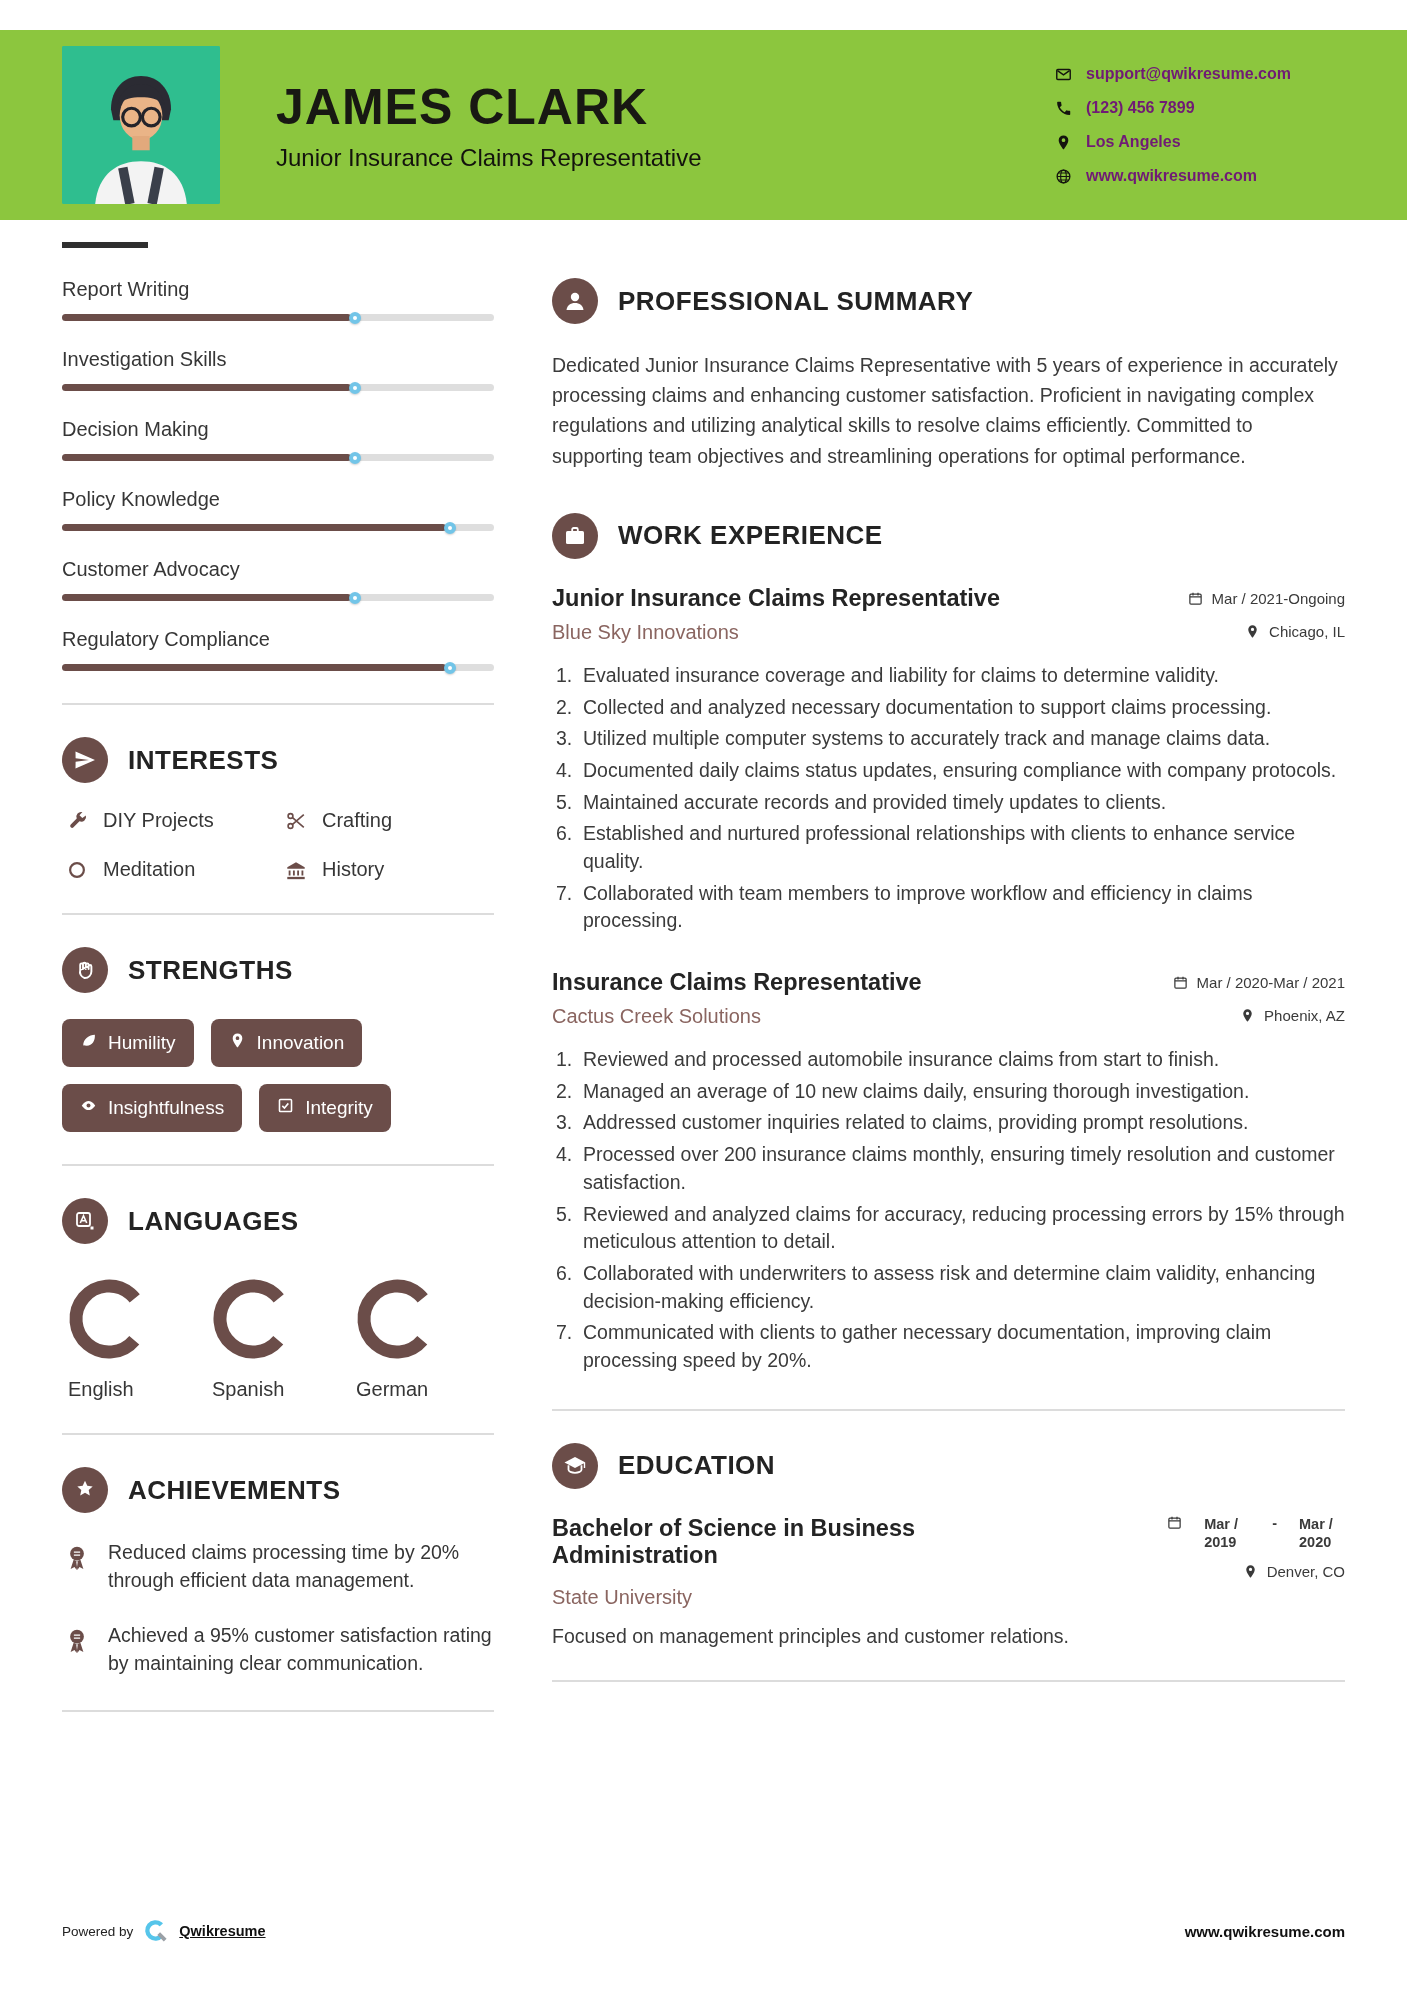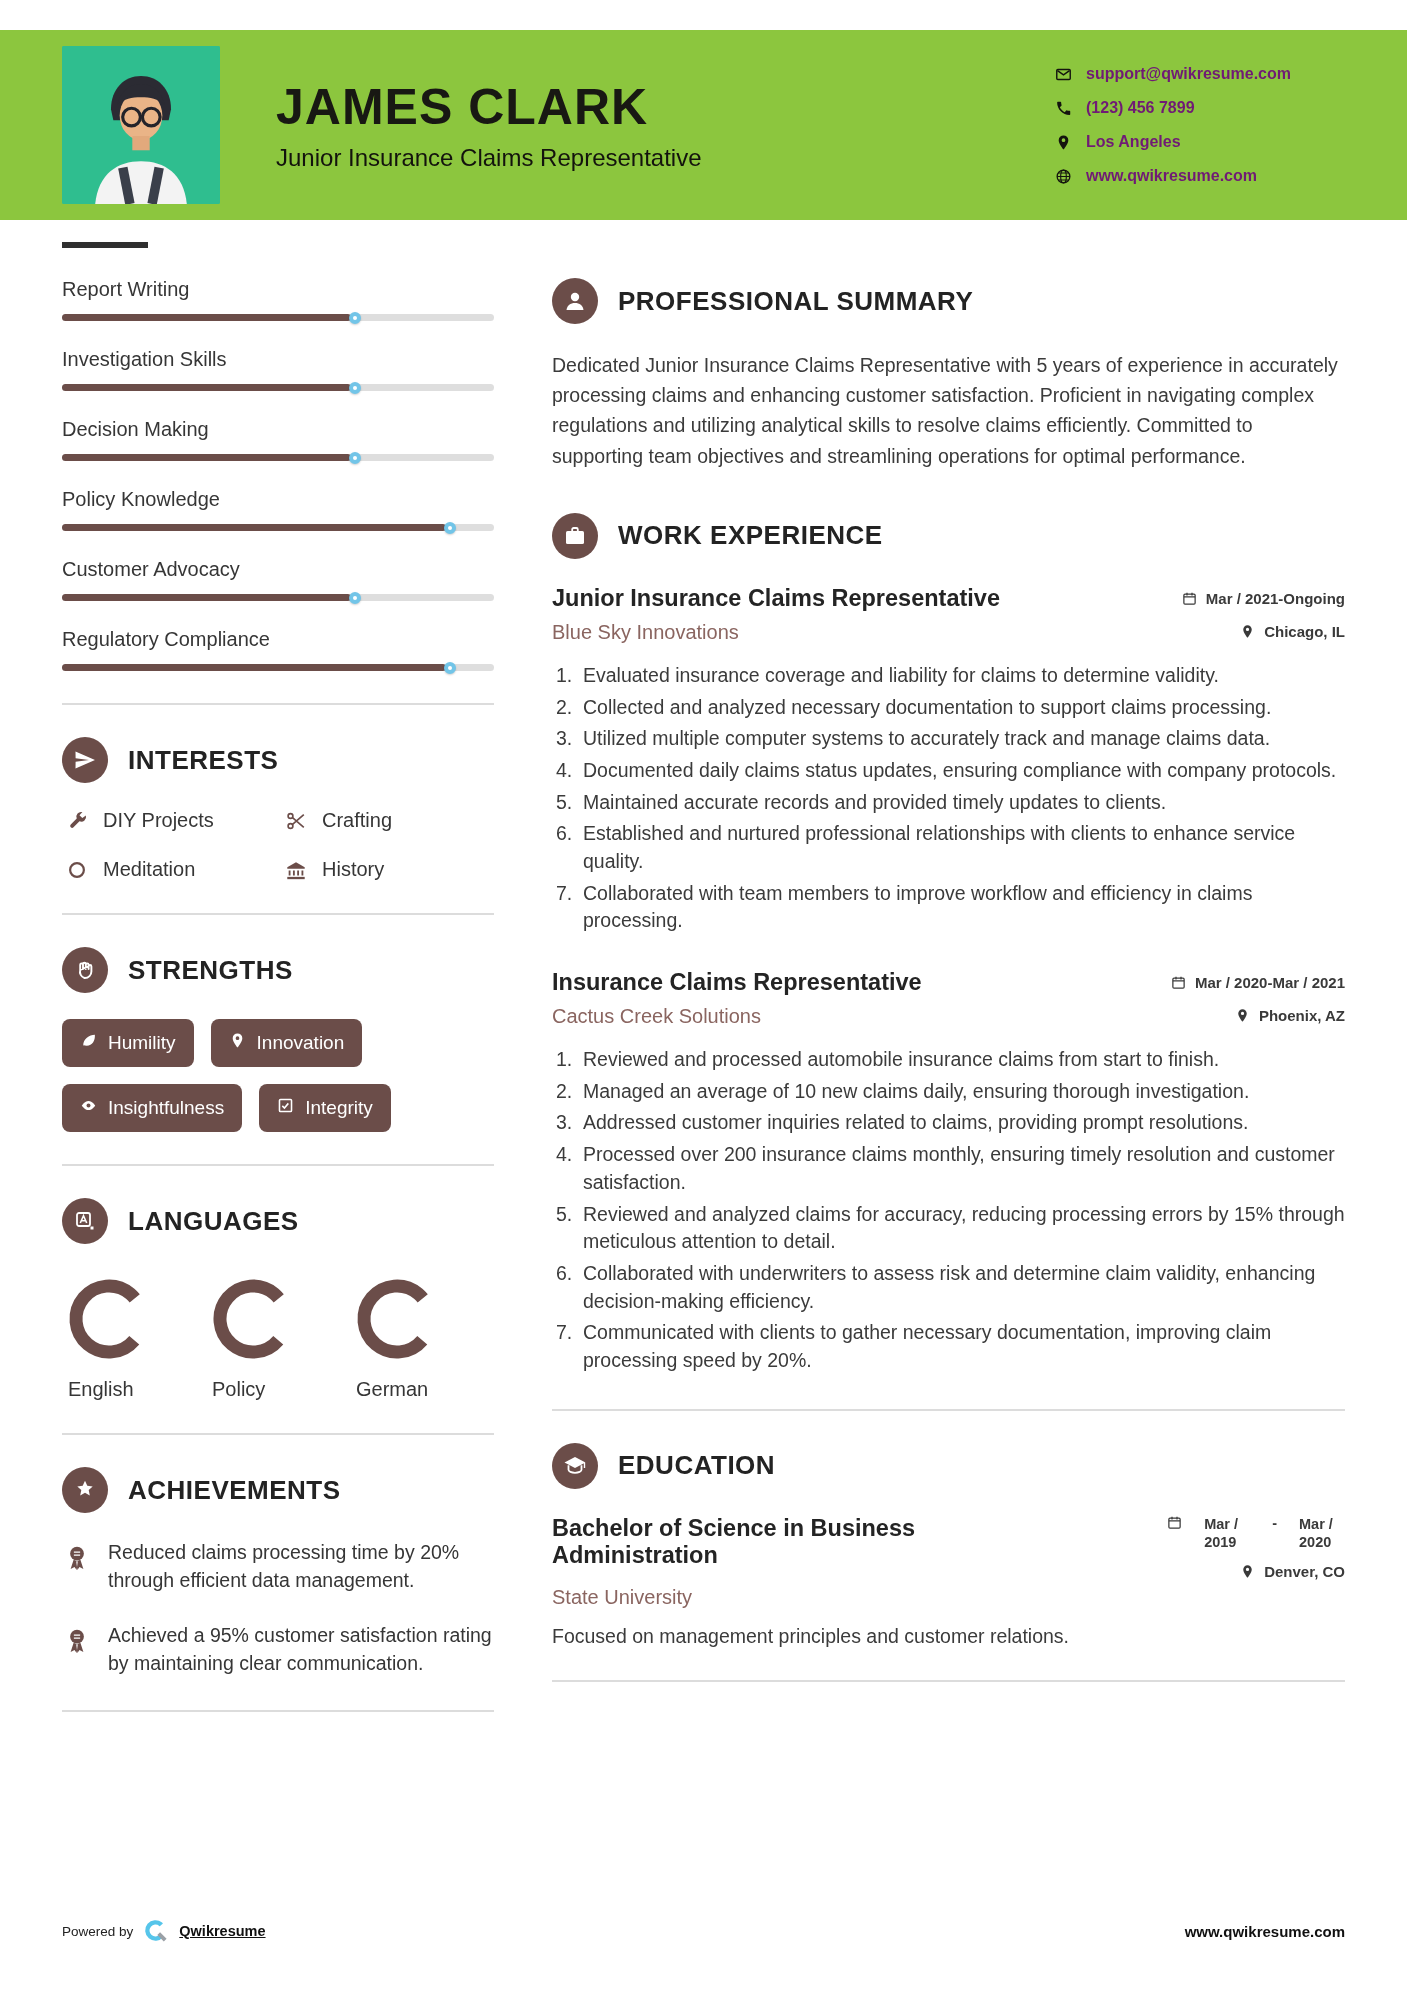--- a/index.html
+++ b/index.html
@@ -56,21 +56,21 @@
   .lang-label{font-size:20px;color:#363636;padding-left:2px}
   
   .ach-item{display:flex;gap:16px;margin-bottom:28px;font-size:19.5px;line-height:1.42;color:#363636}
   .ach-ic{width:30px;height:34px;color:var(--accent);flex:0 0 30px;margin-top:2px}
   .ach-ic svg{width:100%;height:100%}
   
   .summary-text{font-size:19.5px;line-height:1.55;color:#3b3b3b;margin:0 0 42px}
   .job{margin-bottom:34px}
   .job-top{display:flex;justify-content:space-between;align-items:baseline;gap:20px}
   .job-title{margin:0;font-size:23.5px;font-weight:700;color:#242424}
-  .meta{display:flex;align-items:center;gap:9px;font-size:15px;font-weight:700;color:#3a3a3a;white-space:nowrap}
+  .meta{display:flex;align-items:center;gap:9px;font-size:15px;font-weight:400;color:#3a3a3a;white-space:nowrap}
   .m-ic{width:15px;height:15px;color:#3a3a3a;display:inline-flex;flex:0 0 15px}
   .m-ic svg{width:100%;height:100%}
   .job-sub{display:flex;justify-content:space-between;margin-top:9px;align-items:baseline}
   .company{font-size:20px;color:var(--company)}
   .bullets{list-style:none;margin:18px 0 0;padding:0;counter-reset:li}
   .bullets li{counter-increment:li;position:relative;padding-left:31px;font-size:19.5px;line-height:1.42;
               margin-bottom:4px;color:#3b3b3b}
   .bullets li::before{content:counter(li) ".";position:absolute;left:4px}
   .edu-top{display:flex;justify-content:space-between;gap:24px}
   .edu-degree{max-width:430px}
@@ -321,21 +321,21 @@
           <div class="lang">
             <svg viewBox="0 0 86 86">
                 <circle class="arc" cx="43" cy="43" r="33" fill="none" stroke="var(--accent)" stroke-width="13" transform="rotate(40 43 43)" stroke-dasharray="161.72918980680254 207.34511513692635"></circle>
               </svg>
             <span class="lang-label">English</span>
           </div>
           <div class="lang">
             <svg viewBox="0 0 86 86">
                 <circle class="arc" cx="43" cy="43" r="33" fill="none" stroke="var(--accent)" stroke-width="13" transform="rotate(40 43 43)" stroke-dasharray="161.72918980680254 207.34511513692635"></circle>
               </svg>
-            <span class="lang-label">Policy</span>
+            <span class="lang-label">Spanish</span>
           </div>
           <div class="lang">
             <svg viewBox="0 0 86 86">
                 <circle class="arc" cx="43" cy="43" r="33" fill="none" stroke="var(--accent)" stroke-width="13" transform="rotate(40 43 43)" stroke-dasharray="161.72918980680254 207.34511513692635"></circle>
               </svg>
             <span class="lang-label">German</span>
           </div>
         </div>
       </section>
       <hr class="div">

